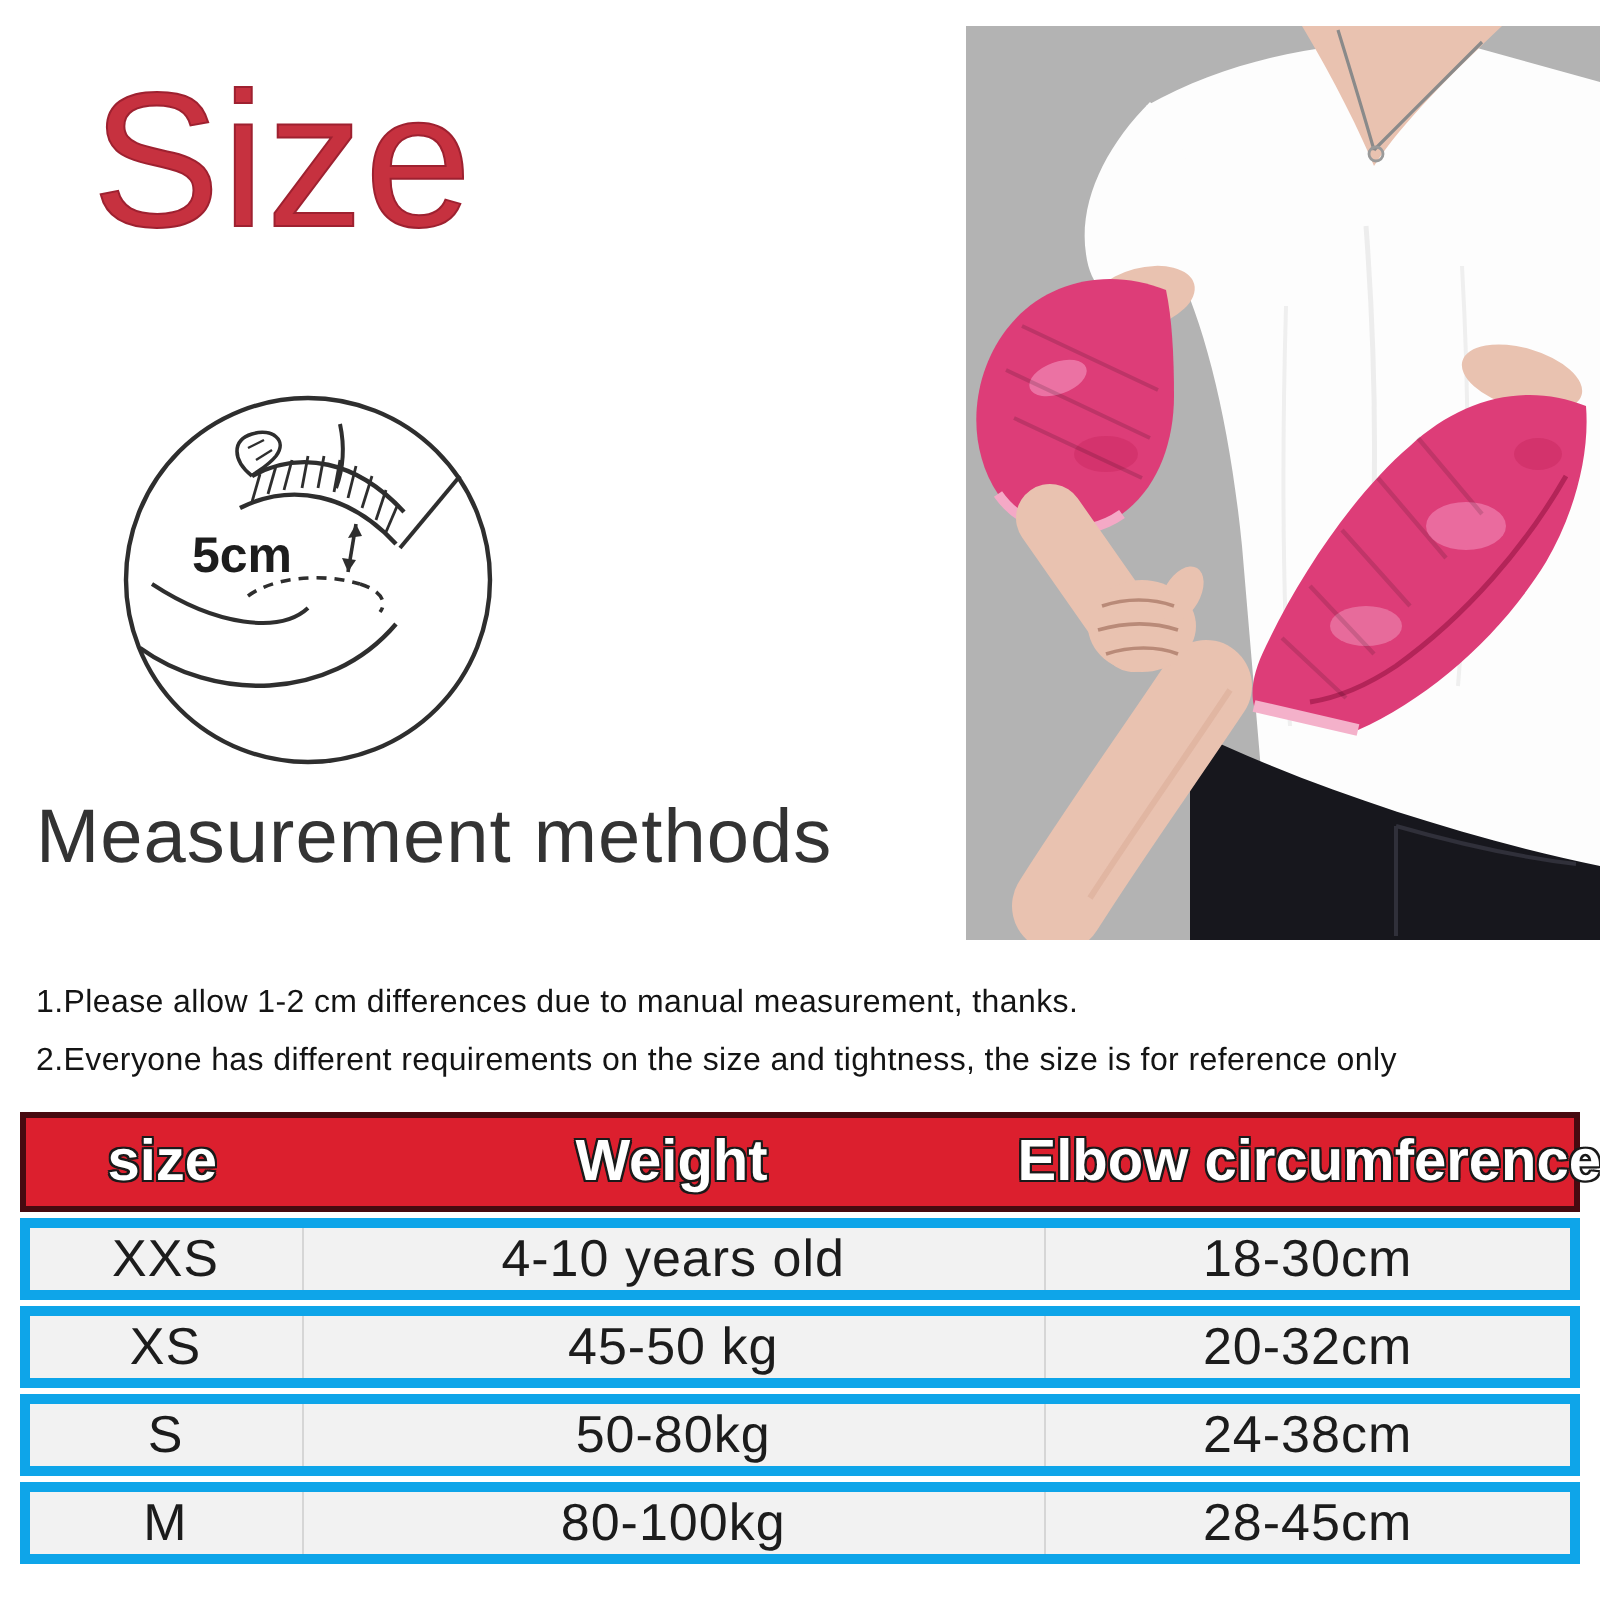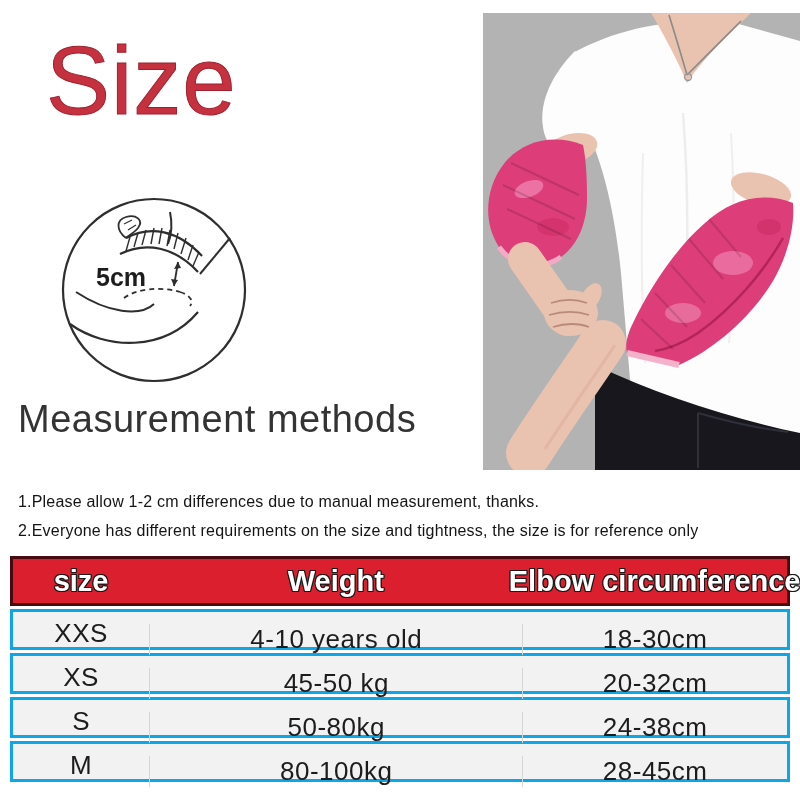--- a/index.html
+++ b/index.html
@@ -31,27 +31,27 @@
   }
   .th{
     display:flex;align-items:center;justify-content:center;
     color:#ffffff;font-size:29px;font-weight:bold;white-space:nowrap;
     text-shadow:1px 0 0 #1a1a1a,-1px 0 0 #1a1a1a,0 1px 0 #1a1a1a,0 -1px 0 #1a1a1a,
                 1px 1px 0 #1a1a1a,-1px -1px 0 #1a1a1a,1px -1px 0 #1a1a1a,-1px 1px 0 #1a1a1a;
   }
   .trow{
     display:grid;grid-template-columns:17.6% 48.2% 34.2%;
     height:41px;box-sizing:border-box;margin-top:3px;
-    background:#f2f2f2;border:3px solid #0ea5e9;
+    background:#f2f2f2;border:5px solid #0ea5e9;
   }
   .td{
     display:flex;align-items:center;justify-content:center;
     font-size:26px;color:#1c1c1c;letter-spacing:0.5px;
   }
-  .td.sep{border-left:1px solid #d6d6d6;margin-top:12px;}
+  .td.sep{border-left:1px solid #d6d6d6;}
 </style>
 </head>
 <body>
 
 <div class="canvas">
 
   <div class="page-title">Size</div>
 
   <div class="diagram-wrap">
     <svg viewBox="0 0 192 192" width="192" height="192">

